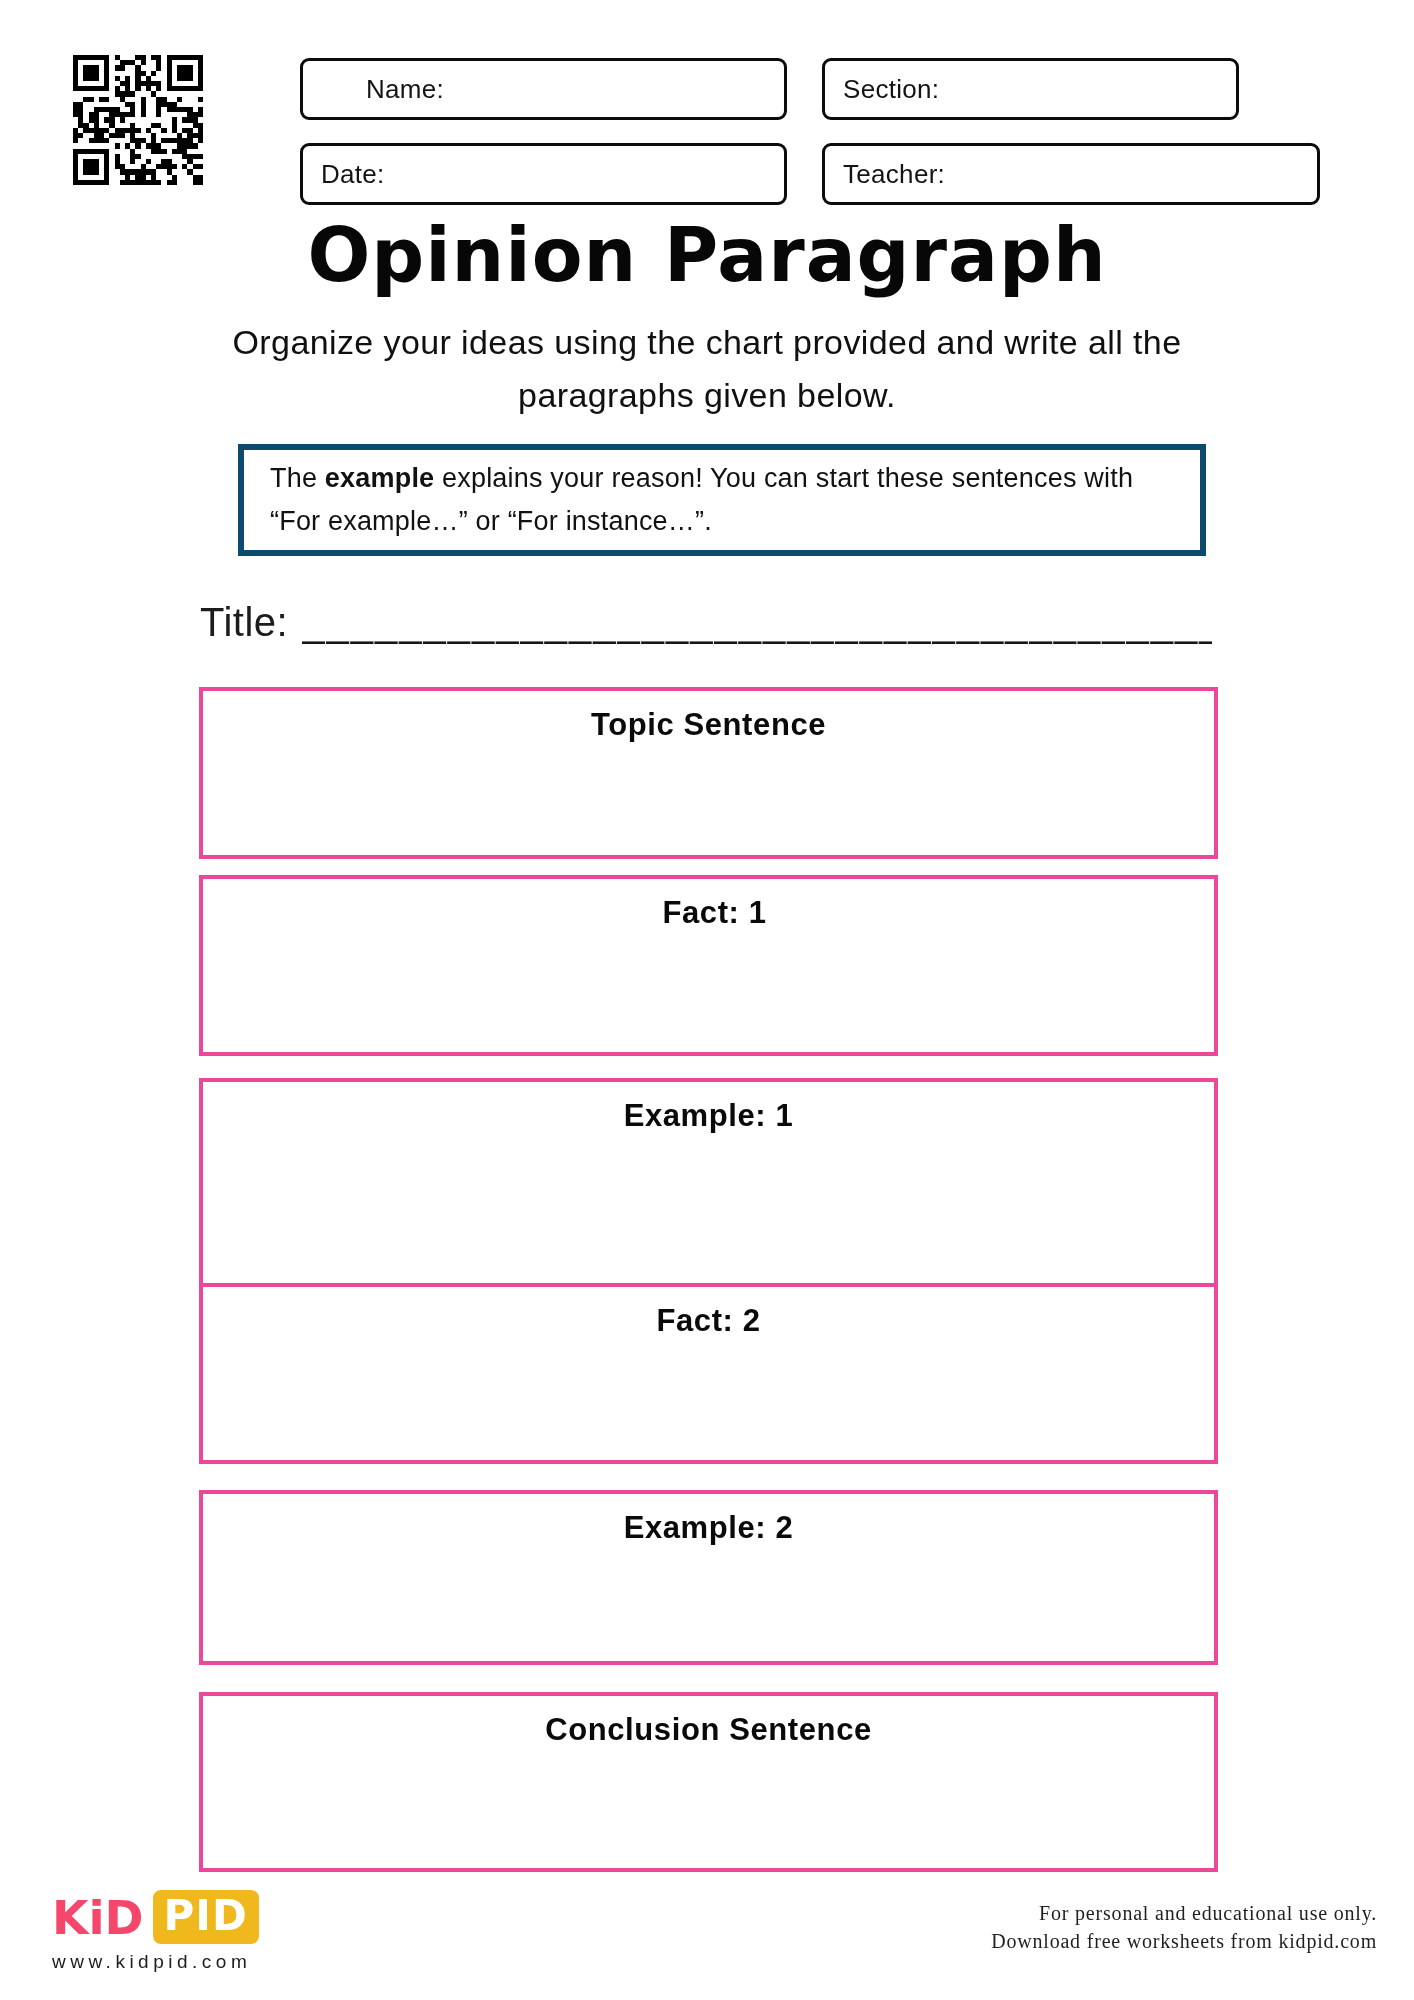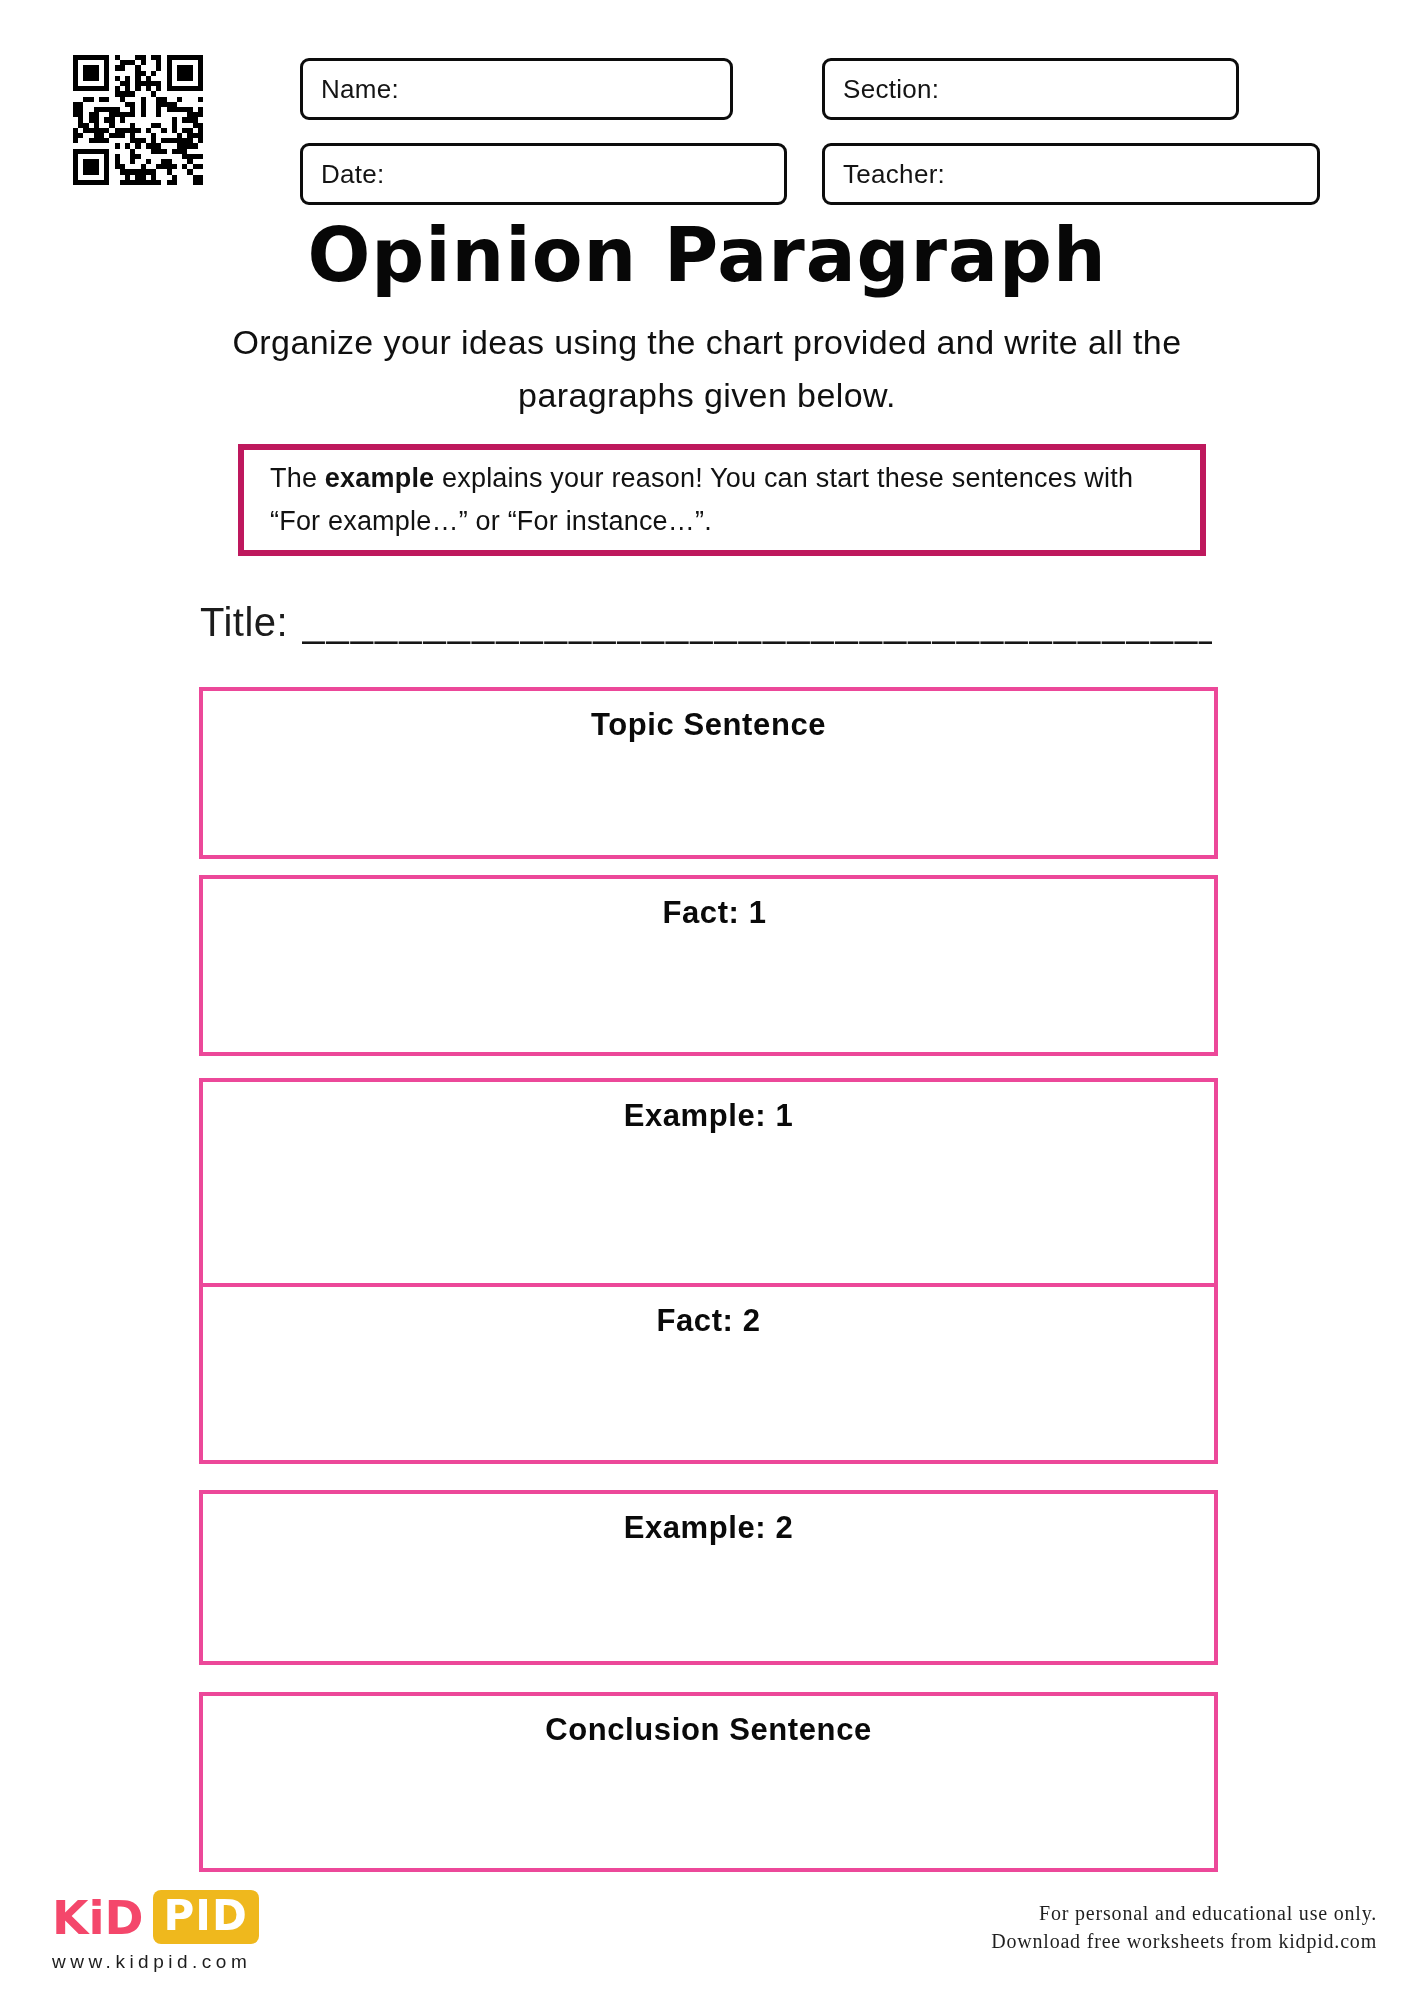--- a/index.html
+++ b/index.html
@@ -15,40 +15,40 @@
   .qr{position:absolute;left:73px;top:55px;width:130px;height:130px;}
   
   .field{
     position:absolute;height:62px;
     border:3px solid #0c0c0c;border-radius:9px;
     display:flex;align-items:center;
     box-sizing:border-box;
     background:#fff;
   }
   .field span{font-size:26px;color:#141414;padding-left:18px;letter-spacing:0.3px;}
-  .f-name   {left:300px;top:58px;width:433px;}
+  .f-name   {left:300px;top:58px;width:487px;padding-left:45px;}
   .f-section{left:822px;top:58px;width:417px;}
   .f-date   {left:300px;top:143px;width:487px;}
   .f-teacher{left:822px;top:143px;width:498px;}
   
   .main-title{
     position:absolute;left:0;top:212px;width:1414px;margin:0;
     text-align:center;
     font-family:"DejaVu Sans", sans-serif;
     font-weight:bold;font-size:74px;letter-spacing:1px;color:#070707;
   }
   .subtitle{
     position:absolute;left:0;top:316px;width:1414px;
     text-align:center;font-size:34px;font-weight:400;color:#101010;
     line-height:1.55;letter-spacing:0.4px;
   }
   
   .note{
     position:absolute;left:238px;top:444px;width:968px;height:112px;
-    border:6px solid #be185d;box-sizing:border-box;
+    border:6px solid #0c4a6e;box-sizing:border-box;
     background:#fff;
     display:flex;align-items:center;
   }
   .note p{margin:0;padding:6px 26px;font-size:27px;line-height:1.6;color:#121212;letter-spacing:0.2px;}
   .note b{font-weight:bold;}
   
   .title-line{
     position:absolute;left:200px;top:600px;width:1100px;
     display:flex;align-items:baseline;
     font-size:40px;color:#1c1c1c;font-weight:400;

